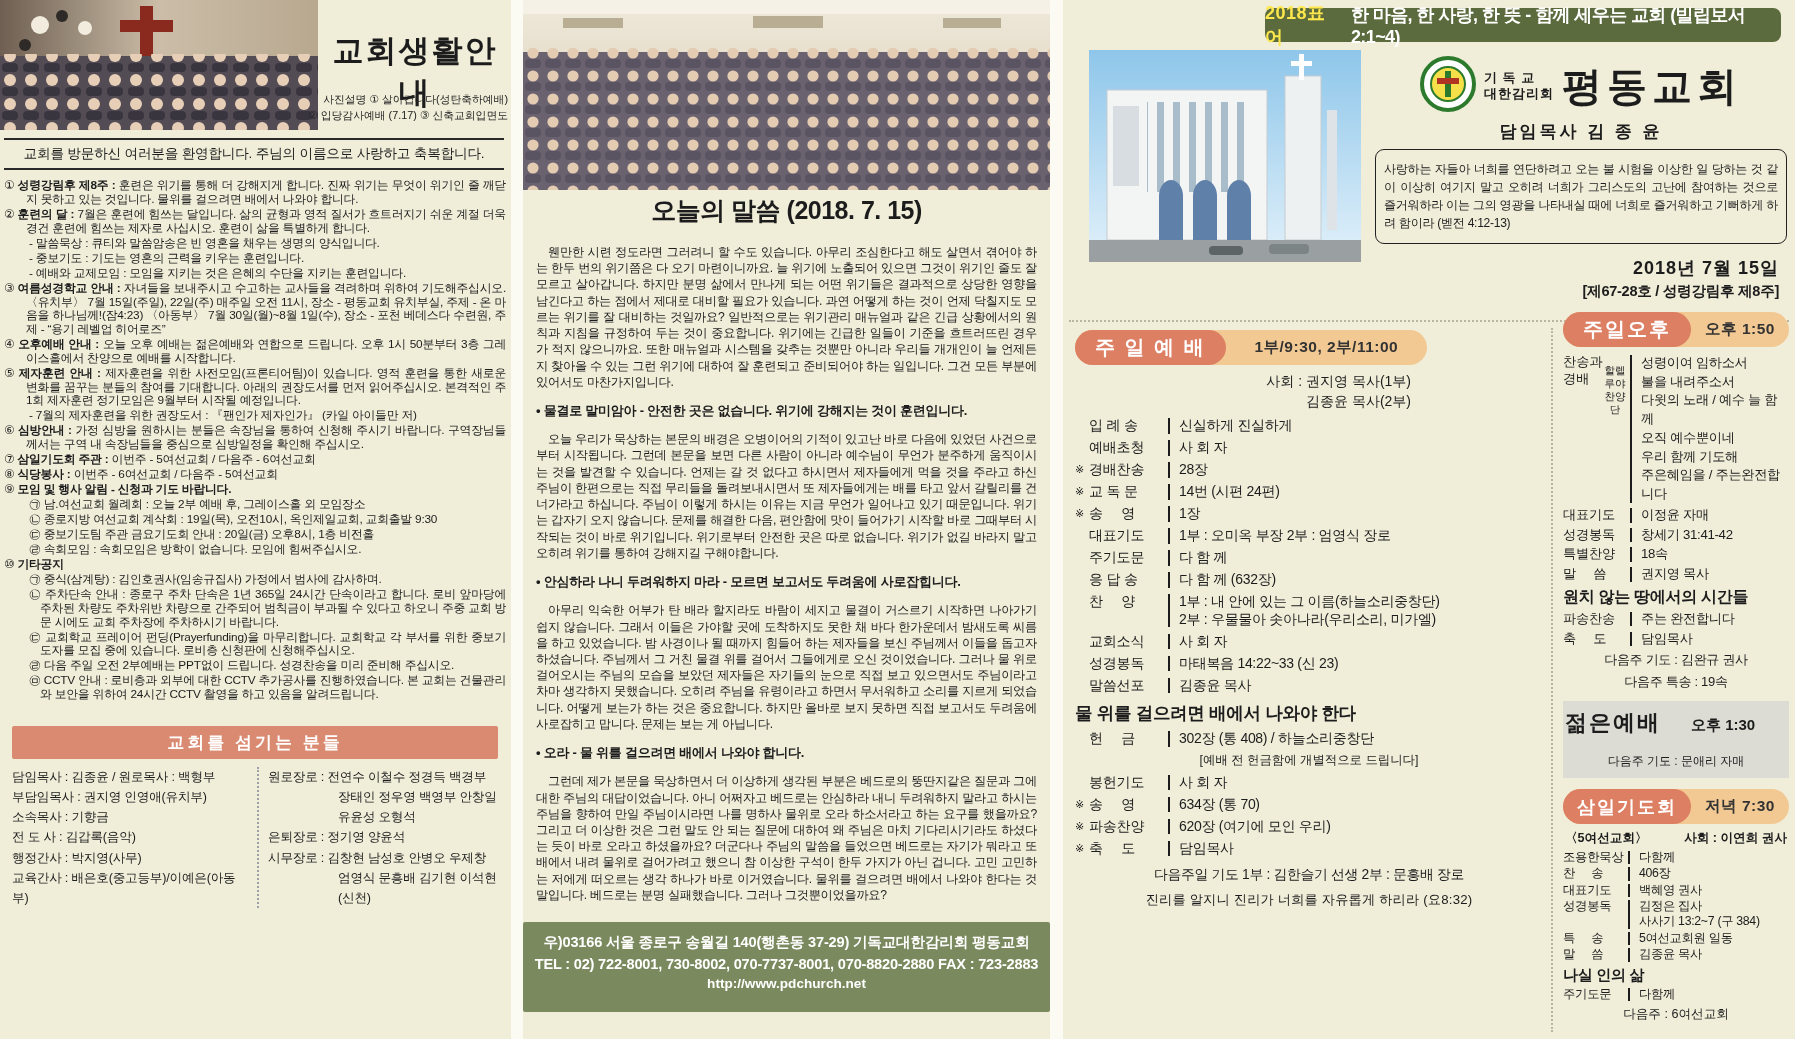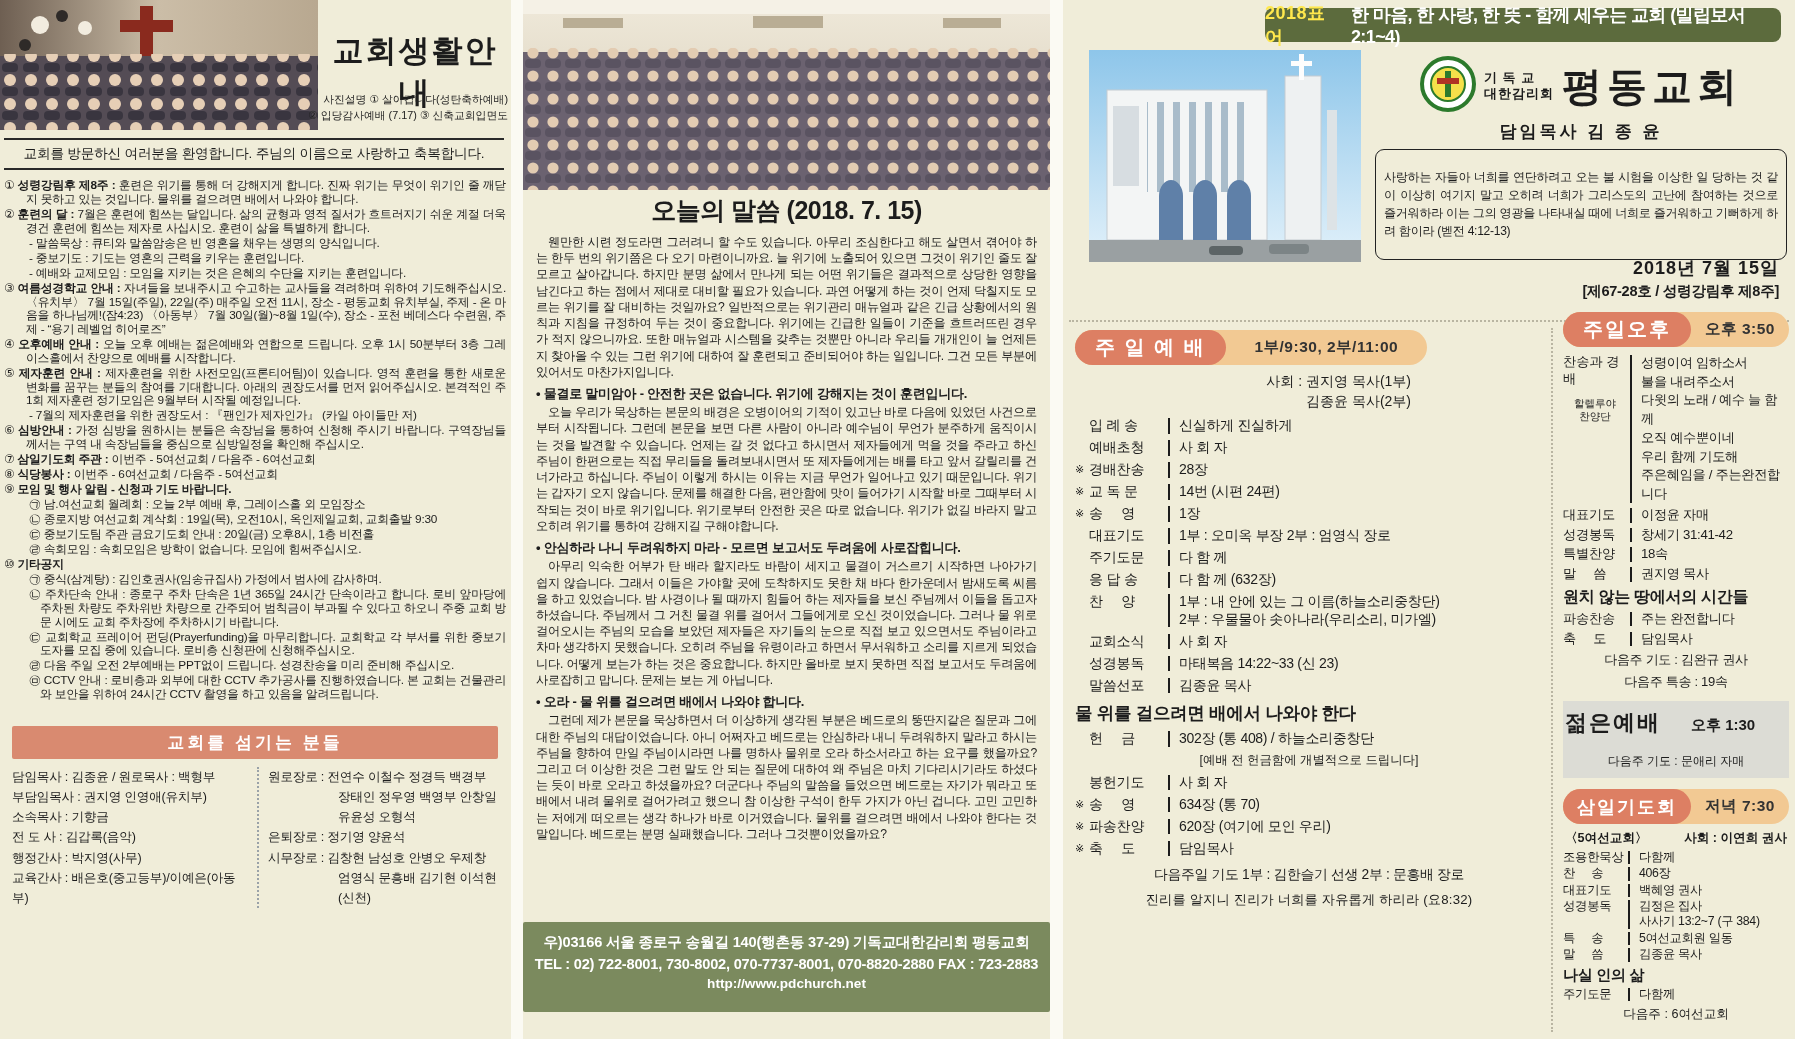--- a/index.html
+++ b/index.html
@@ -32,41 +32,41 @@
   .sv-left{width:236px}
   .sv-div{border-left:2px dotted #9aa2a8;margin:0 9px}
   .sv-right{flex:1}
   .sv-col .ind{padding-left:70px}
 
   
   .md-photo{position:absolute;left:0;top:0;width:527px;height:190px}
   .md-title{position:absolute;left:0;top:194px;width:527px;text-align:center;
             font-size:25px;font-weight:bold;letter-spacing:-0.5px}
   .md-text{position:absolute;left:13px;top:232px;width:501px}
-  .md-text p{margin:2px 0;font-size:12.2px;line-height:1.33;letter-spacing:-0.25px;
+  .md-text p{margin:12px 0;font-size:12.2px;line-height:1.33;letter-spacing:-0.25px;
              text-align:justify;text-indent:12px}
   .md-text p.head{font-weight:bold;font-size:13px;text-indent:0;margin:5px 0 2px}
   .md-foot{position:absolute;left:0;top:922px;width:527px;height:90px;background:#7b8a5e;
            color:#fff;text-align:center;box-sizing:border-box;padding-top:11px;border-radius:2px}
   .md-foot .f1{font-size:14.6px;font-weight:bold;letter-spacing:-0.2px}
   .md-foot .f2{font-size:14.6px;font-weight:bold;margin-top:4px;letter-spacing:-0.2px}
   .md-foot .f3{font-size:13.6px;font-weight:bold;margin-top:4px}
 
   
   .banner{position:absolute;left:202px;top:8px;width:516px;height:34px;background:#5c6b3d;
           border-radius:8px;display:flex;align-items:center;justify-content:center;gap:10px}
   .banner .tag{color:#ffe84d;font-weight:bold;font-size:18px;letter-spacing:0.5px}
   .banner .motto{color:#fff;font-weight:bold;font-size:18px;letter-spacing:-0.6px}
   .bphoto{position:absolute;left:26px;top:50px;width:272px;height:212px}
   .idblock{position:absolute;left:312px;top:56px;width:412px}
   .idrow{display:flex;align-items:center;gap:8px;justify-content:center}
   .denom{font-size:13px;font-weight:bold;line-height:1.2;text-align:left;letter-spacing:1px}
   .cname{font-size:40px;font-weight:bold;letter-spacing:5px;white-space:nowrap}
   .pastor{text-align:center;font-size:17px;font-weight:bold;letter-spacing:3px;margin-top:4px}
-  .versebox{border:1.6px solid #222;border-radius:9px;padding:18px 8px;font-size:12.1px;
+  .versebox{border:1.6px solid #222;border-radius:9px;padding:10px 8px;font-size:12.1px;
             line-height:1.5;margin-top:6px;text-align:justify;letter-spacing:-0.3px;background:#f0edd9}
   .dateline{position:absolute;right:16px;top:256px;text-align:right}
   .dateline .d1{font-size:18px;font-weight:bold;letter-spacing:1px}
   .dateline .d2{font-size:14.6px;font-weight:bold;margin-top:2px;letter-spacing:-0.3px}
   .hdot{position:absolute;left:6px;right:6px;top:320px;border-top:2px dotted #b9b5a2}
   .vdot{position:absolute;left:488px;top:328px;height:704px;border-left:2px dotted #b9b5a2}
   .colA{position:absolute;left:12px;top:330px;width:468px}
   .colB{position:absolute;left:500px;top:312px;width:226px}
   .band{display:flex;align-items:center;background:#f2c993;border-radius:18px;height:35px}
   .pill{background:#dd7f63;color:#fff;font-weight:bold;border-radius:18px;padding:0 20px;height:35px;
@@ -78,21 +78,21 @@
   .wrow .star{width:14px;font-size:11px;padding-top:2px}
   .wrow .lab{width:76px;white-space:pre;letter-spacing:-0.2px}
   .wrow .sep{border-left:2.2px solid #1c1c1c;align-self:stretch;margin:1px 9px 1px 3px}
   .wrow .val{flex:1;white-space:pre-line;letter-spacing:-0.3px}
   .sermon{font-size:17.5px;font-weight:bold;text-align:left;margin:7px 0 5px;letter-spacing:-0.3px}
   .note{font-size:12.4px;text-align:center;margin:1px 0 2px}
   .wfoot1{text-align:center;font-size:13.8px;margin-top:9px;letter-spacing:-0.3px}
   .wfoot2{text-align:center;font-size:13.2px;margin-top:7px;letter-spacing:0.2px}
   .colB .wrow{font-size:13.2px;margin:3.2px 0}
   .colB .wrow .lab{width:64px}
-  .labstack{width:64px;display:flex;flex-direction:column}
+  .labstack{width:64px;display:flex;flex-direction:row}
   .labstack .small{font-size:10.5px;white-space:pre-line;text-align:center;margin-top:10px;color:#222}
   .praise .val{line-height:1.42}
   .colB .sermon{font-size:16px;margin:4px 0 3px}
   .colB .nx{text-align:center;font-size:13px;margin-top:4px;letter-spacing:-0.3px}
   .youngbox{background:#dcdcd5;margin-top:10px;padding:7px 2px 8px;text-align:center}
   .yrow{display:flex;align-items:baseline;justify-content:flex-start;gap:30px}
   .ytitle{font-size:22px;font-weight:bold;letter-spacing:2px}
   .ytime{font-size:15px;font-weight:bold}
   .ynext{font-size:12px;margin-top:15px}
   .band2{margin-top:11px}
@@ -453,21 +453,21 @@
           <span class="val">담임목사</span>
         </div>
       </div>
     <div class="wfoot1">다음주일 기도 1부 : 김한슬기 선생   2부 : 문흥배 장로</div>
     <div class="wfoot2">진리를 알지니 진리가 너희를 자유롭게 하리라 (요8:32)</div>
   </div>
 
   <div class="colB">
     <div class="band">
       <span class="pill">주일오후</span>
-      <span class="btime">오후 3:50</span>
+      <span class="btime">오후 1:50</span>
     </div>
     <div class="wrow praise" style="margin-top:7px">
       <span class="labstack">
         <span>찬송과 경배</span>
         <span class="small">할렐루야
 찬양단</span>
       </span>
       <span class="sep"></span>
       <span class="val">성령이여 임하소서
 불을 내려주소서

